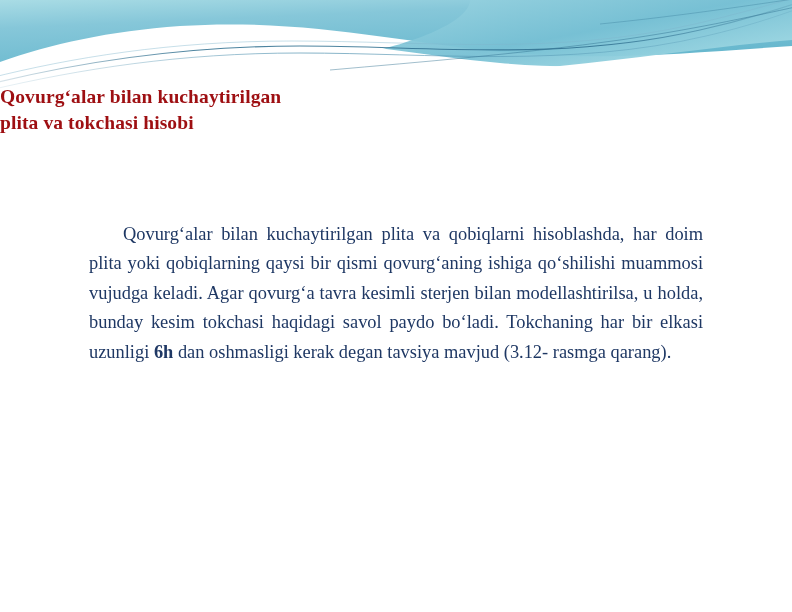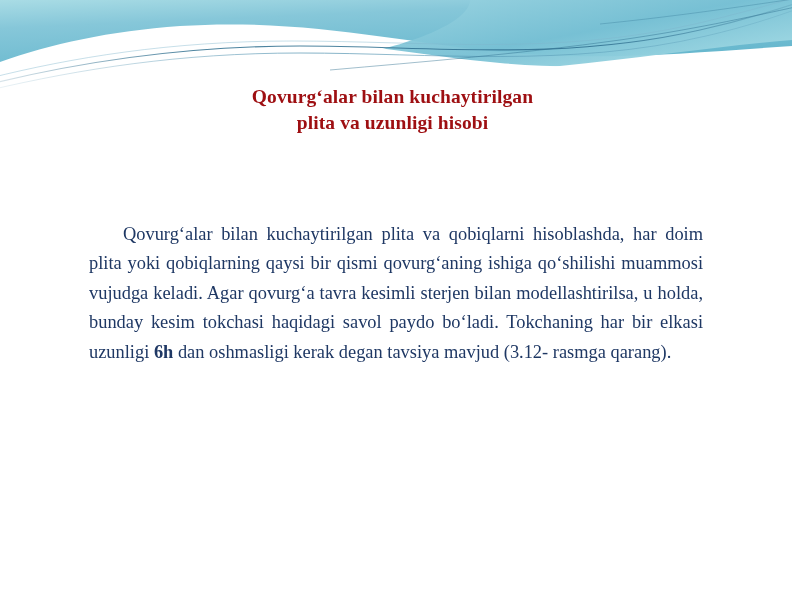--- a/index.html
+++ b/index.html
@@ -37,21 +37,21 @@
     width: 792px;
     height: 110px;
   }
 
   
   #title-block {
     position: absolute;
     left: 0;
     top: 84px;
     width: 785px;
-    text-align: center;
+    text-align: left;
   }
   .title-line {
     display: block;
     font-family: "Liberation Serif", "DejaVu Serif", serif;
     font-size: 19.5px;
     font-weight: bold;
     color: #9E0F12;
     line-height: 26px;
     letter-spacing: 0.1px;
   }
@@ -126,20 +126,20 @@
         <path d="M-10,90 C80,69 180,53 300,53 C430,53 570,68 706,36 C745,27 775,17 800,8" stroke="url(#fadeLine2)" stroke-width="1"></path>
         <path d="M-10,78 C70,58 170,41 292,41 C425,41 556,56 695,24 C737,14 770,5 800,-4" stroke="#7FB6CC" stroke-width="0.8" opacity="0.55"></path>
         <path d="M330,70 C420,62 520,54 620,40 C690,30 745,18 800,6" stroke="#2E6E8E" stroke-width="0.9" opacity="0.5"></path>
         <path d="M600,24 C660,18 720,10 800,-2" stroke="#2E6E8E" stroke-width="0.7" opacity="0.45"></path>
       </g>
     </svg>
   </div>
 
   <div id="title-block">
     <span class="title-line">Qovurg‘alar bilan kuchaytirilgan</span>
-    <span class="title-line">plita va uzunligi hisobi</span>
+    <span class="title-line">plita va tokchasi hisobi</span>
   </div>
 
   <div id="body-block">
     <p id="body-paragraph"><span>Qovurg‘alar bilan kuchaytirilgan plita va qobiqlarni hisoblashda, har doim plita yoki qobiqlarning qaysi bir qismi qovurg‘aning ishiga qo‘shilishi muammosi vujudga keladi. Agar qovurg‘a tavra kesimli sterjen bilan modellashtirilsa, u holda, bunday kesim tokchasi haqidagi savol paydo bo‘ladi. Tokchaning har bir elkasi uzunligi </span><b>6h</b><span> dan oshmasligi kerak degan tavsiya mavjud (3.12- rasmga qarang).</span></p>
   </div>
 
 </div>
 
 </body></html>

